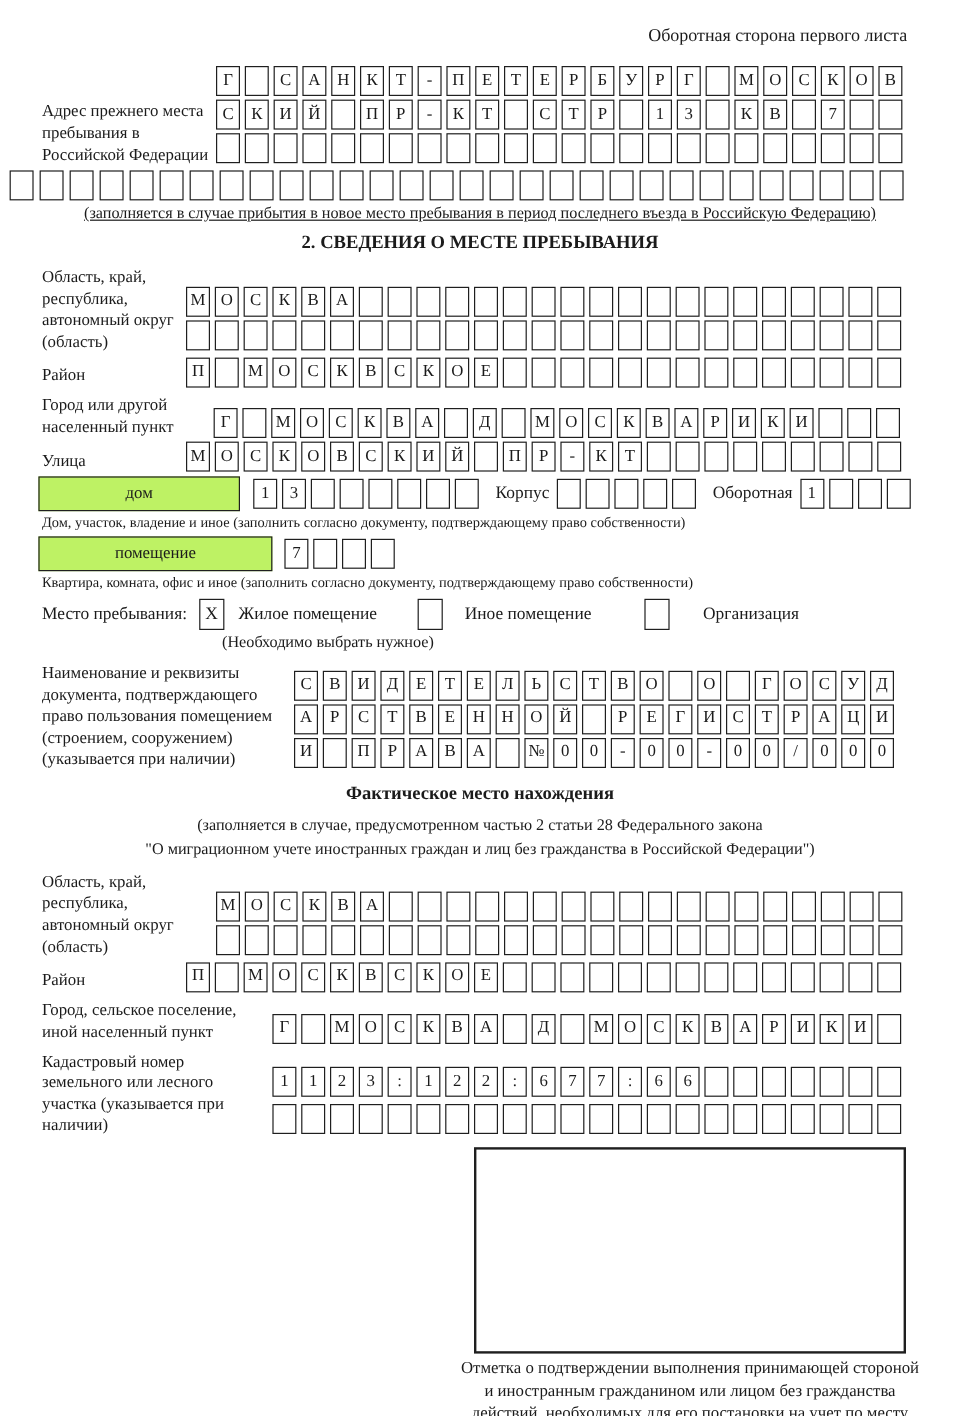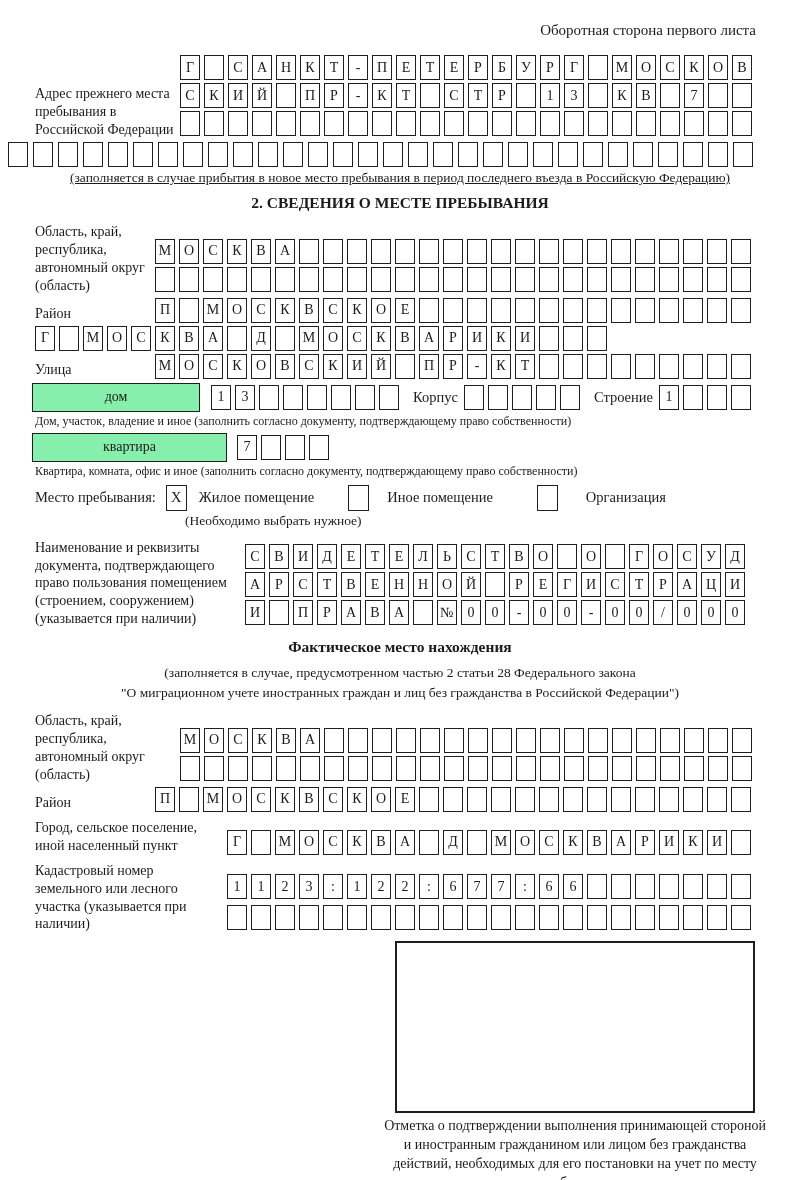--- a/index.html
+++ b/index.html
@@ -47,21 +47,21 @@
   .fullrow { margin-left: 8px; margin-top: 1px; }
   .fullrow .cell { margin-right: 5px; }
   .caption-center { text-align: center; font-size: 13.5px; margin-top: 3px; text-decoration: underline; }
   .caption-left { margin-left: 35px; font-size: 12px; margin-top: 0; margin-bottom: 4px; }
   .sec-title { text-align: center; font-weight: bold; font-size: 15.5px; margin: 8px 0 7px 0; }
   .longbox {
     border: 1.5px solid #1f1f1f;
     height: 29px;
     display: flex; align-items: center; justify-content: center;
     font-size: 14px;
-    background: #86efac;
+    background: #bef264;
   }
   .inline-row { display: flex; align-items: center; margin-left: 32px; margin-top: 4px; margin-bottom: 2px; }
   .inline-label { font-size: 14.5px; padding: 0 6px 0 10px; }
   .checkbox {
     width: 21px; height: 26px;
     flex: 0 0 21px;
     border: 1.5px solid #1f1f1f;
     display: flex; align-items: center; justify-content: center;
     font-size: 14.5px;
     background: #fff;
@@ -295,20 +295,21 @@
       <span class="cell"></span>
       <span class="cell"></span>
       <span class="cell"></span>
       <span class="cell"></span>
       <span class="cell"></span>
       <span class="cell"></span>
     </div>
 </div>
 
 <div class="field">
+  <div class="flabel w143">Город или другой населенный пункт</div>
   <div class="cellrow">
       <span class="cell">Г</span>
       <span class="cell"></span>
       <span class="cell">М</span>
       <span class="cell">О</span>
       <span class="cell">С</span>
       <span class="cell">К</span>
       <span class="cell">В</span>
       <span class="cell">А</span>
       <span class="cell"></span>
@@ -375,32 +376,32 @@
       <span class="cell"></span>
     </div>
   <div class="inline-label">Корпус</div>
   <div class="cellrow">
       <span class="cell"></span>
       <span class="cell"></span>
       <span class="cell"></span>
       <span class="cell"></span>
       <span class="cell"></span>
     </div>
-  <div class="inline-label">Строение</div>
+  <div class="inline-label">Оборотная</div>
   <div class="cellrow">
       <span class="cell">1</span>
       <span class="cell"></span>
       <span class="cell"></span>
       <span class="cell"></span>
     </div>
 </div>
 <div class="caption-left">Дом, участок, владение и иное (заполнить согласно документу, подтверждающему право собственности)</div>
 
 <div class="inline-row">
-  <div class="longbox" style="width:195px">квартира</div>
+  <div class="longbox" style="width:195px">помещение</div>
   <div style="width:10px"></div>
   <div class="cellrow">
       <span class="cell">7</span>
       <span class="cell"></span>
       <span class="cell"></span>
       <span class="cell"></span>
     </div>
 </div>
 <div class="caption-left">Квартира, комната, офис и иное (заполнить согласно документу, подтверждающему право собственности)</div>
 

